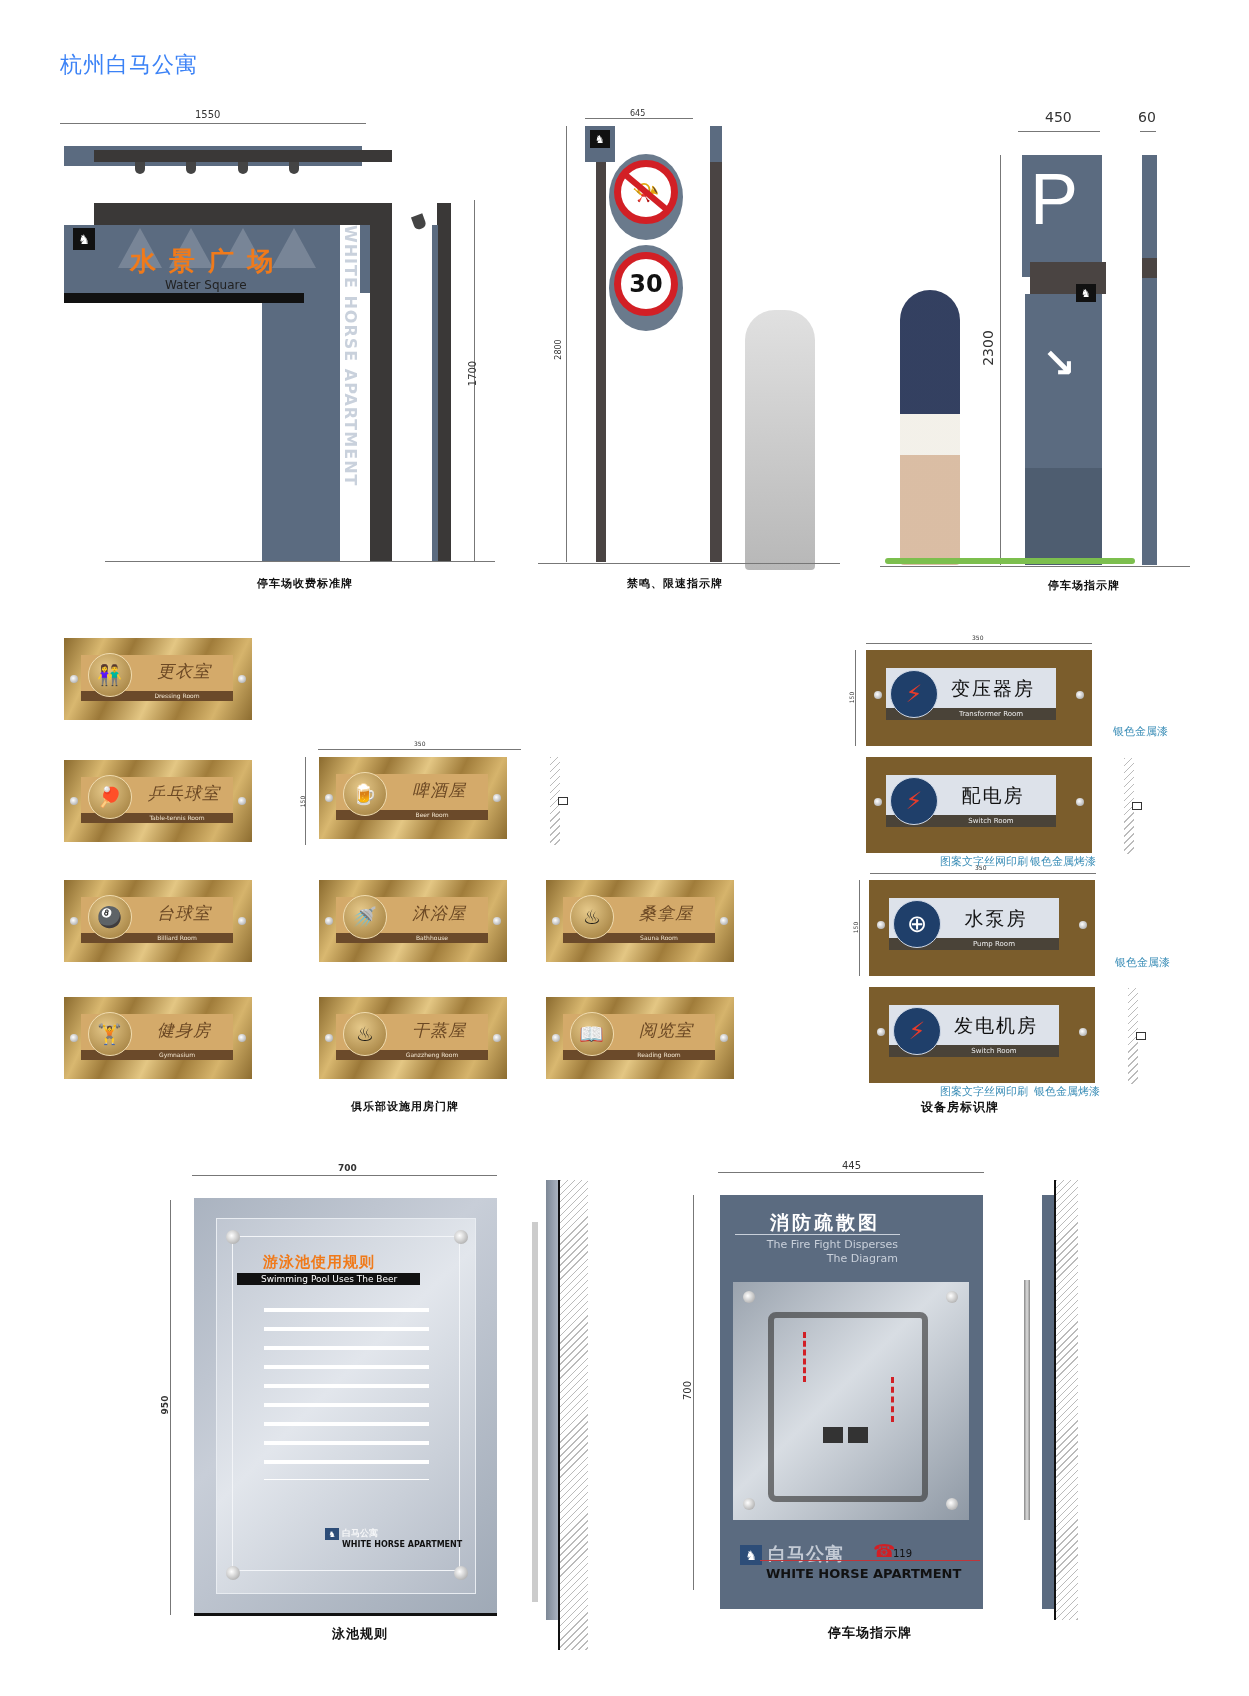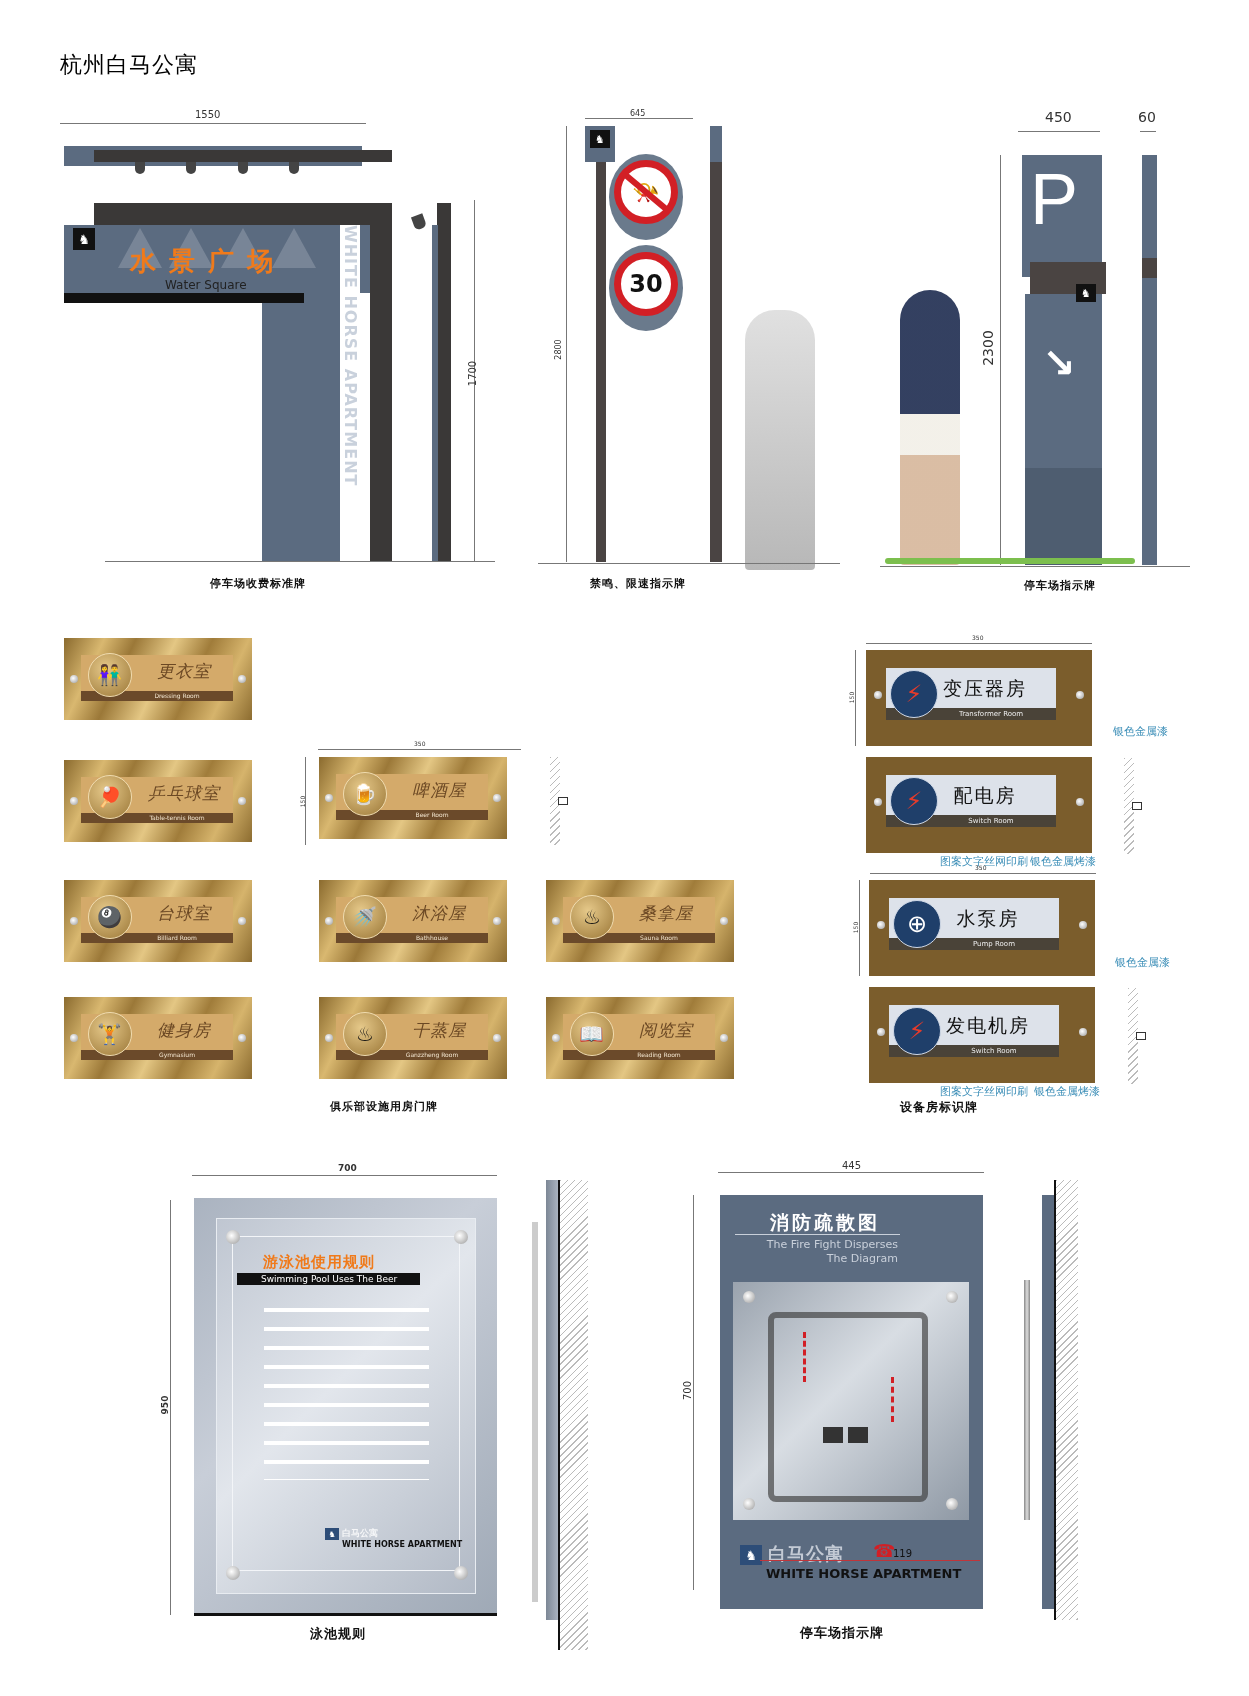--- a/index.html
+++ b/index.html
@@ -1,41 +1,41 @@
 <!DOCTYPE html>
 <html><head>
 <meta charset="utf-8">
 <style>
   * { box-sizing: border-box; margin: 0; padding: 0; }
   html, body { width: 1249px; height: 1696px; background: #ffffff; overflow: hidden; }
   body { position: relative; font-family: "DejaVu Sans", "Liberation Sans", sans-serif; color: #222; }
   .abs { position: absolute; }
-  .title { left: 60px; top: 50px; font-size: 22px; color: #000000; letter-spacing: 1px; }
-  .caption { font-size: 11px; font-weight: bold; color: #111; letter-spacing: 1px; }
+  .title { left: 60px; top: 50px; font-size: 22px; color: #3b82f6; letter-spacing: 1px; }
+  .caption { font-size: 11px; font-weight: bold; color: #111; letter-spacing: 1px; text-align: center; }
   .dim { font-size: 10px; color: #333; }
   .hline { height: 1px; background: #777; }
   .vline { width: 1px; background: #777; }
   .slate { background: #5b6b80; }
   .dark { background: #3a3837; }
   .lamp { width: 10px; height: 12px; background: #444; border-radius: 0 0 5px 5px; }
   .cone { width: 0; height: 0; border-left: 22px solid transparent; border-right: 22px solid transparent; border-bottom: 40px solid rgba(255,255,255,0.18); }
   .logo-sq { background: #111; width: 22px; height: 22px; color: #fff; font-size: 13px; display: flex; align-items: center; justify-content: center; }
   
   .plaque { width: 188px; height: 82px; background: linear-gradient(115deg,#8a6a2e 0%,#d9b870 18%,#9b7838 32%,#e4c784 50%,#a07c3a 66%,#d6b46c 82%,#8c6c30 100%); }
   .plaque .inner { position: absolute; left: 17px; top: 17px; width: 152px; height: 45px; background: #d4aa6a; }
   .plaque .band { position: absolute; left: 17px; top: 53px; width: 152px; height: 10px; background: #6b4a2a; color: #f3e6d0; font-size: 6px; text-align: center; line-height: 10px; padding-left: 40px; }
   .plaque .icon-c { position: absolute; left: 24px; top: 15px; width: 44px; height: 44px; border-radius: 50%; background: radial-gradient(circle at 40% 35%, #e6c98a, #9a7636); border: 1px solid #f0dcb0; color: #111; font-size: 20px; display: flex; align-items: center; justify-content: center; }
   .plaque .cn { position: absolute; left: 72px; top: 22px; width: 96px; text-align: center; font-size: 17px; color: #6b4824; letter-spacing: 1px; font-style: italic; }
   .screw { position: absolute; width: 8px; height: 8px; border-radius: 50%; background: radial-gradient(circle at 40% 40%, #fff, #999); top: 37px; }
   
   .eq { width: 210px; height: 90px; background: #7b5d2c; }
   .eq .inner { position: absolute; left: 20px; top: 18px; width: 170px; height: 40px; background: #dde2ea; }
   .eq .band { position: absolute; left: 20px; top: 58px; width: 170px; height: 12px; background: #4a4338; color: #eee; font-size: 7px; text-align: center; line-height: 12px; padding-left: 40px; }
   .eq .icon-c { position: absolute; left: 24px; top: 20px; width: 48px; height: 48px; border-radius: 50%; background: #1f3f6a; border: 1px solid #cfd8e6; color: #e23b2c; font-size: 24px; display: flex; align-items: center; justify-content: center; }
-  .eq .cn { position: absolute; left: 64px; top: 26px; width: 110px; text-align: center; font-size: 19px; color: #111; letter-spacing: 2px; }
+  .eq .cn { position: absolute; left: 72px; top: 26px; width: 110px; text-align: center; font-size: 19px; color: #111; letter-spacing: 2px; }
   .eq .screw { top: 41px; }
   .note { font-size: 11px; color: #3d8fb8; }
   .hatch { background: repeating-linear-gradient(135deg, #bbb 0 1px, #fff 1px 5px); }
   .fig-man { background: linear-gradient(#ccc, #888); border-radius: 30px 30px 4px 4px; }
 </style>
 </head>
 <body>
 
 <div class="abs title">杭州白马公寓</div>
 

